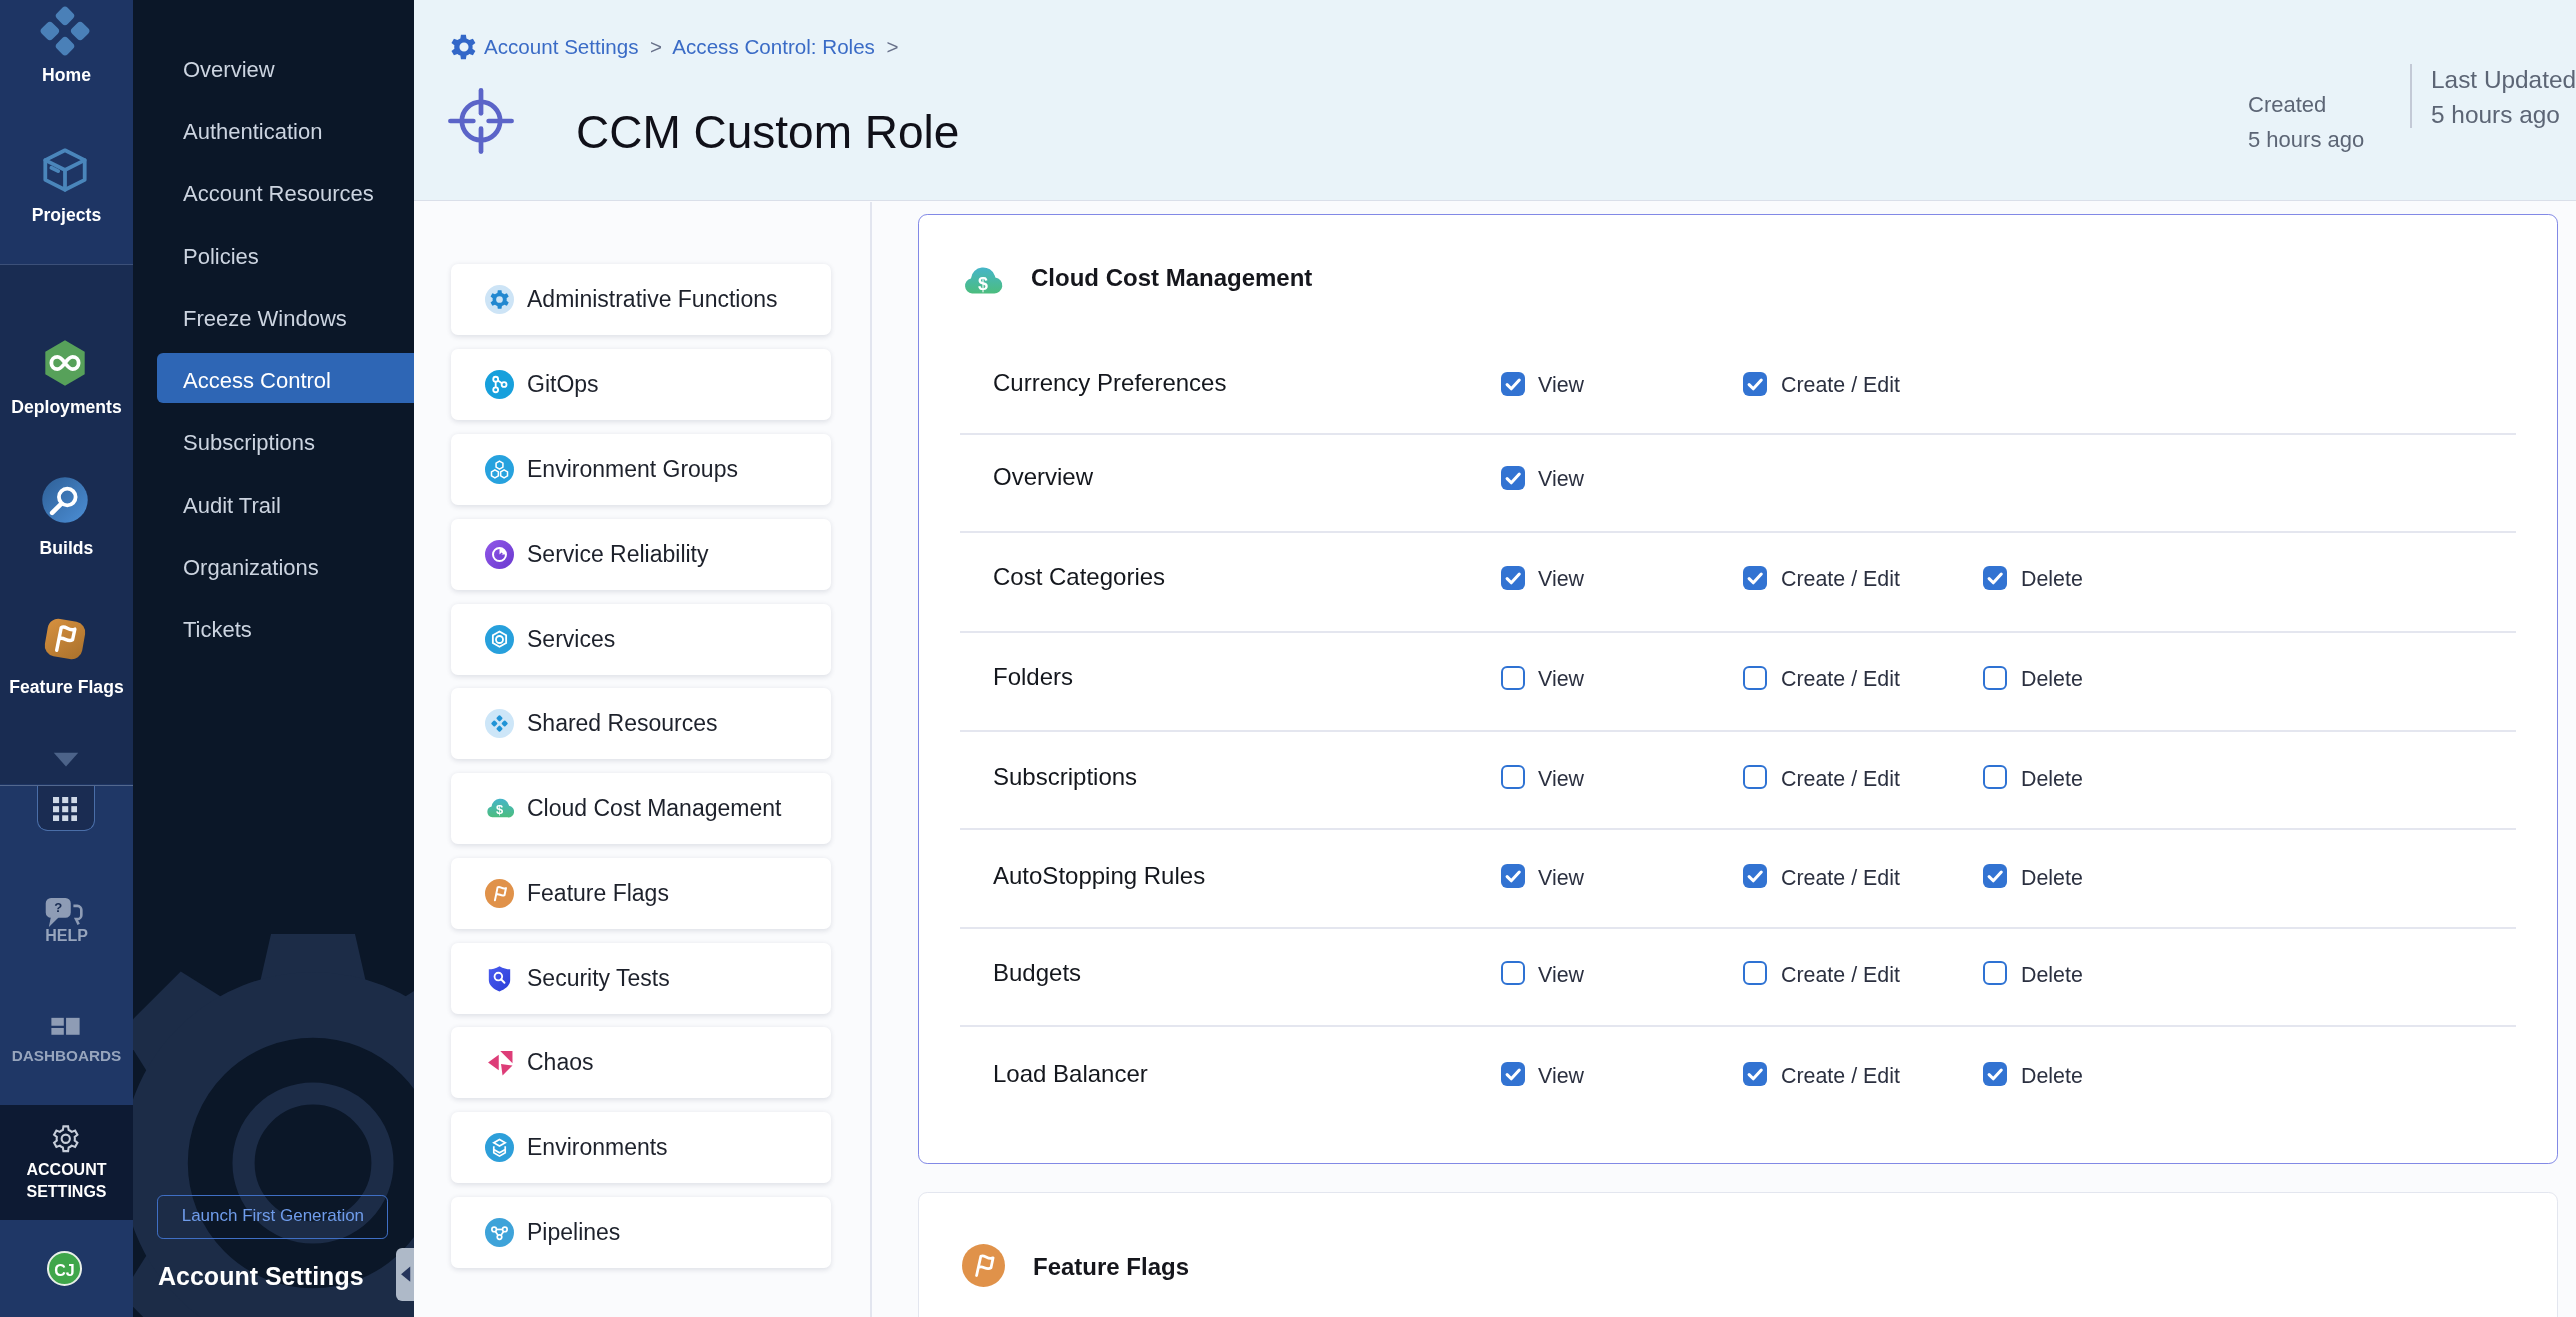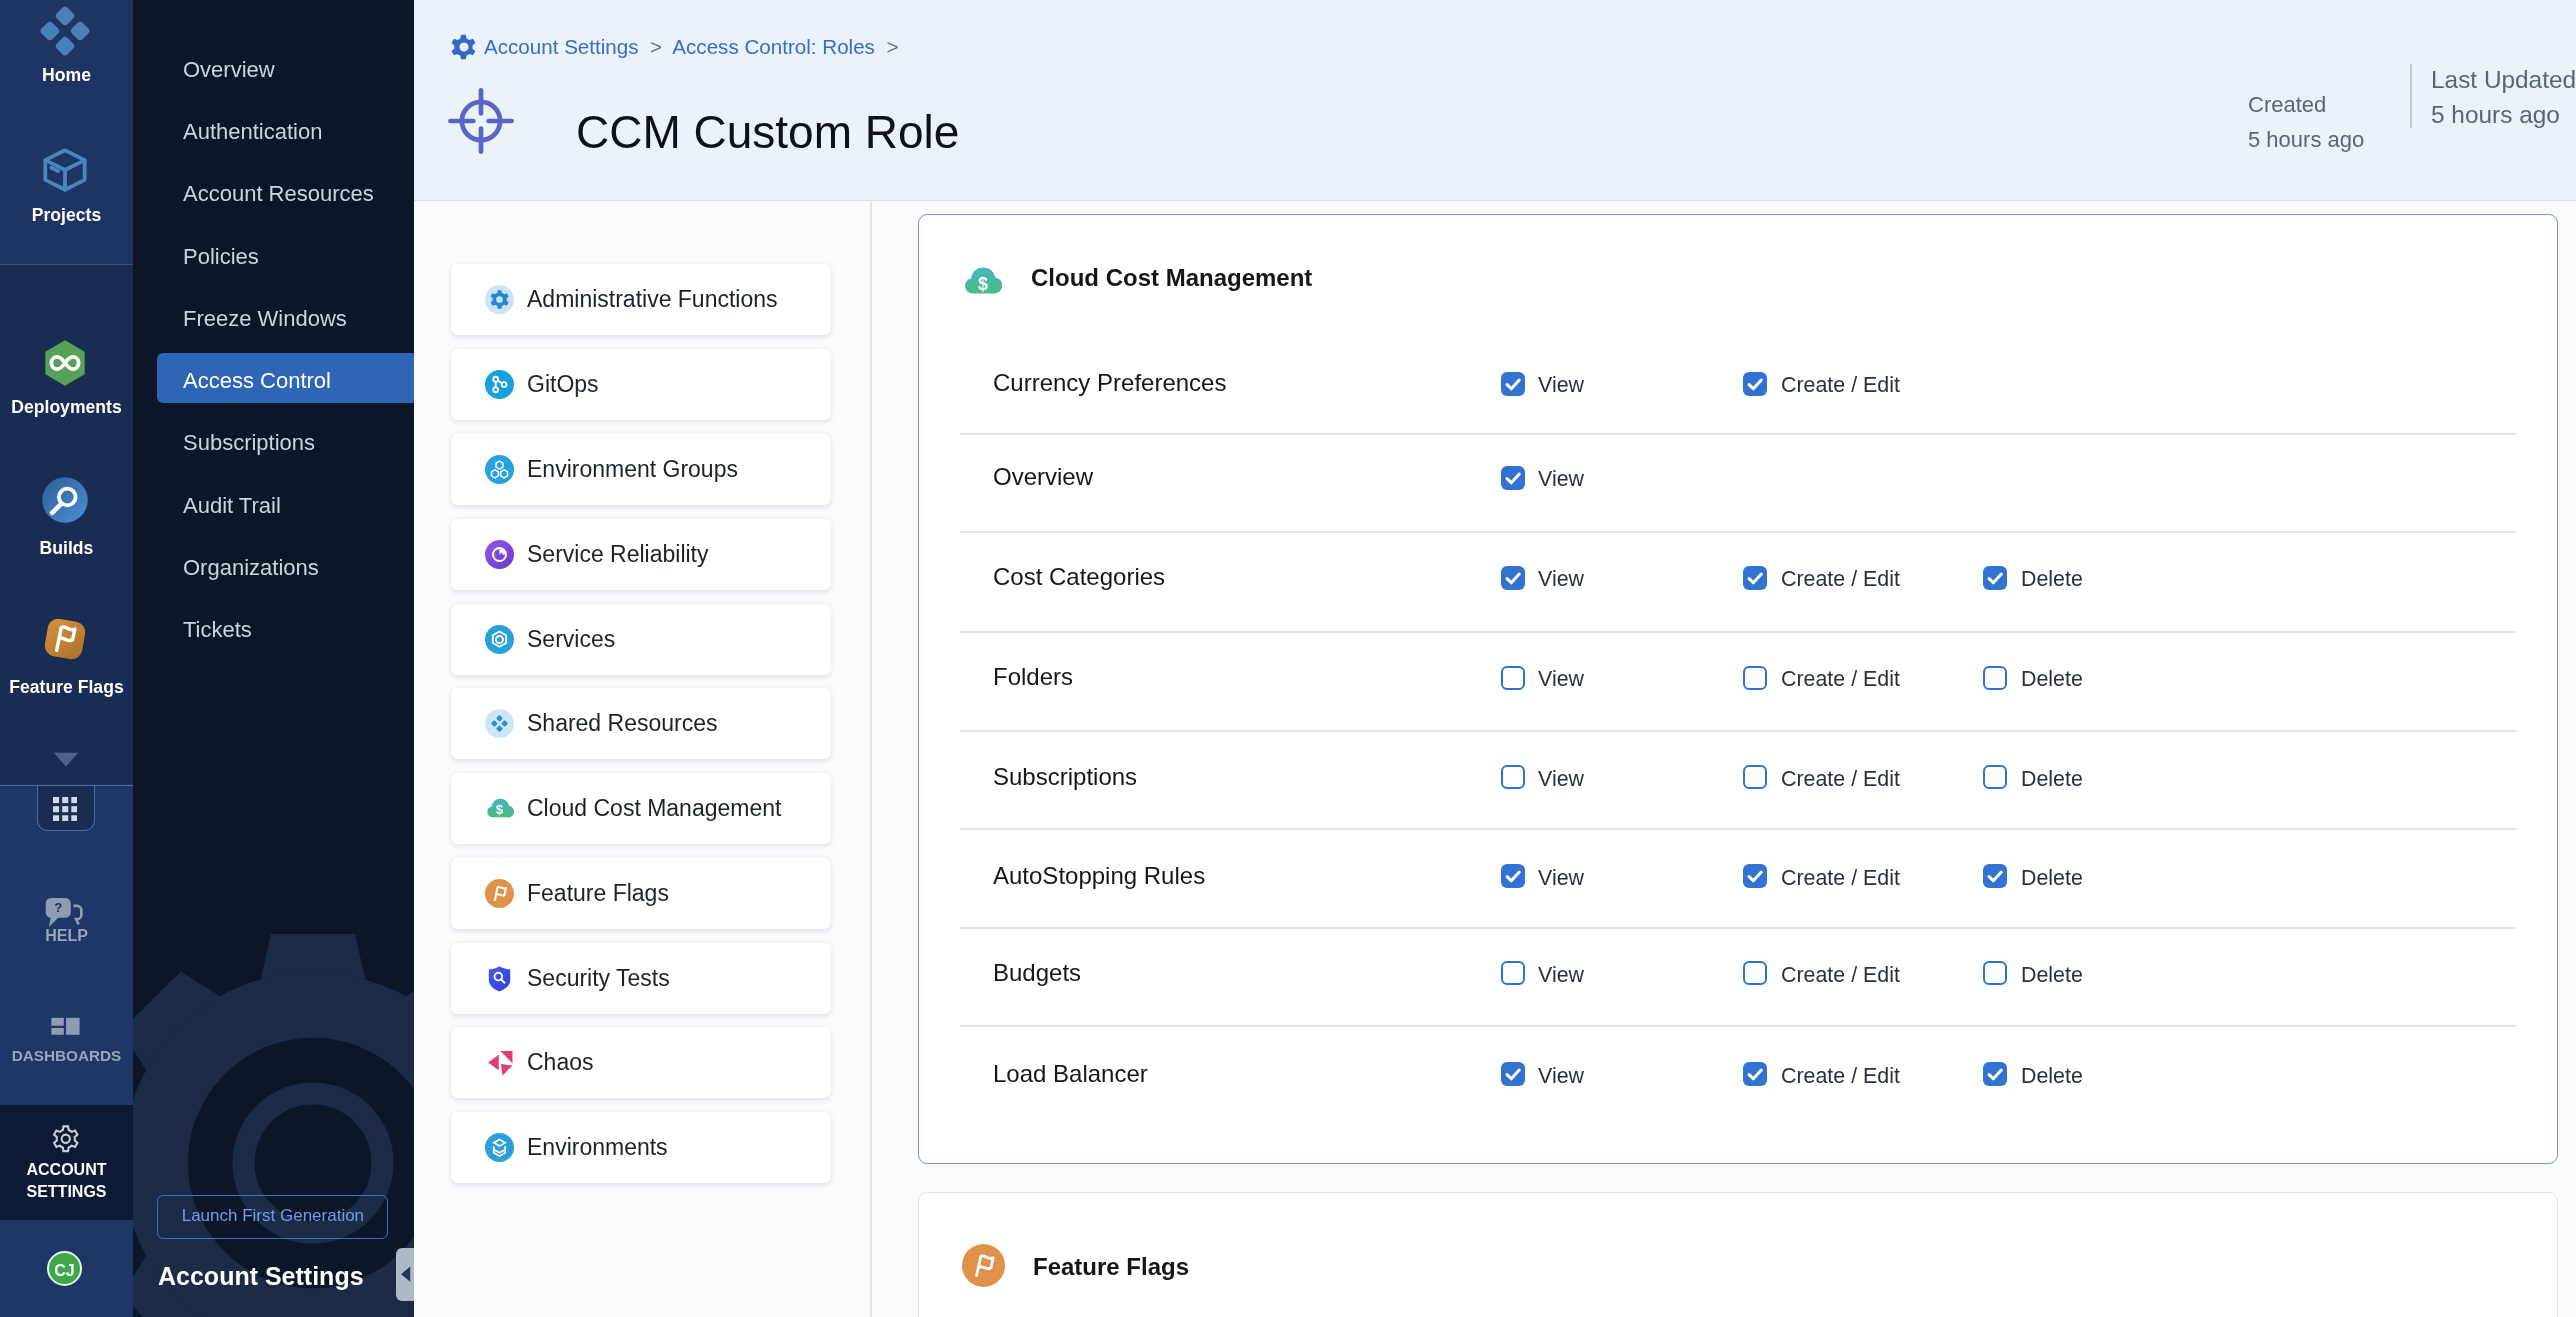--- a/index.html
+++ b/index.html
@@ -303,20 +303,34 @@
       <svg class="ic" viewBox="0 0 38 38">
           <circle cx="19" cy="19" r="19" fill="#2d9fda"></circle>
           <g fill="none" stroke="#fff" stroke-width="2.2">
             <path d="M19 8.5 l7.5 4.3 l-7.5 4.3 l-7.5 -4.3 Z"></path>
             <path d="M11.5 17.4 v4.3 l7.5 4.3 l7.5 -4.3 v-4.3"></path>
             <path d="M11.5 21.7 v4.3 l7.5 4.3 l7.5 -4.3 v-4.3"></path>
           </g>
         </svg>
       <div class="lbl">Environments</div>
     </div>
+    <div class="card" style="top:1197px;">
+      <svg class="ic" viewBox="0 0 38 38">
+          <circle cx="19" cy="19" r="19" fill="#3ea3d9"></circle>
+          <g fill="none" stroke="#fff" stroke-width="2.2">
+            <circle cx="12" cy="15" r="3"></circle>
+            <circle cx="26" cy="15" r="3"></circle>
+            <circle cx="19" cy="25" r="3"></circle>
+            <path d="M15 15 L23 15"></path>
+            <path d="M13.5 17.5 L17 22.5"></path>
+            <path d="M24.5 17.5 L21 22.5"></path>
+          </g>
+        </svg>
+      <div class="lbl">Pipelines</div>
+    </div>
 
     <div id="panel">
       <svg class="abs" style="left:42px;top:46px;" width="44" height="38" viewBox="0 0 38 34">
         <path d="M30 14.7 a7.5 7.5 0 0 0 -0.4 -1.4 a11 11 0 0 0 -21.4 2.3 a6.8 6.8 0 0 0 1 13.4 h19 a7.2 7.2 0 0 0 1.8 -14.3 Z" fill="url(#ccg)"></path>
         <text x="19" y="26" font-size="16" font-weight="bold" fill="#fff" text-anchor="middle" font-family="Liberation Sans">$</text>
       </svg>
       <div class="abs" style="left:112px;top:49px;font-size:24px;font-weight:bold;color:#15161c;">Cloud Cost Management</div>
 
       <div class="rowlbl" style="top:154px;">Currency Preferences</div>
       <div class="cb on" style="left:582px;top:157px;"><svg width="24.4" height="24.4" viewBox="0 0 32 32">

